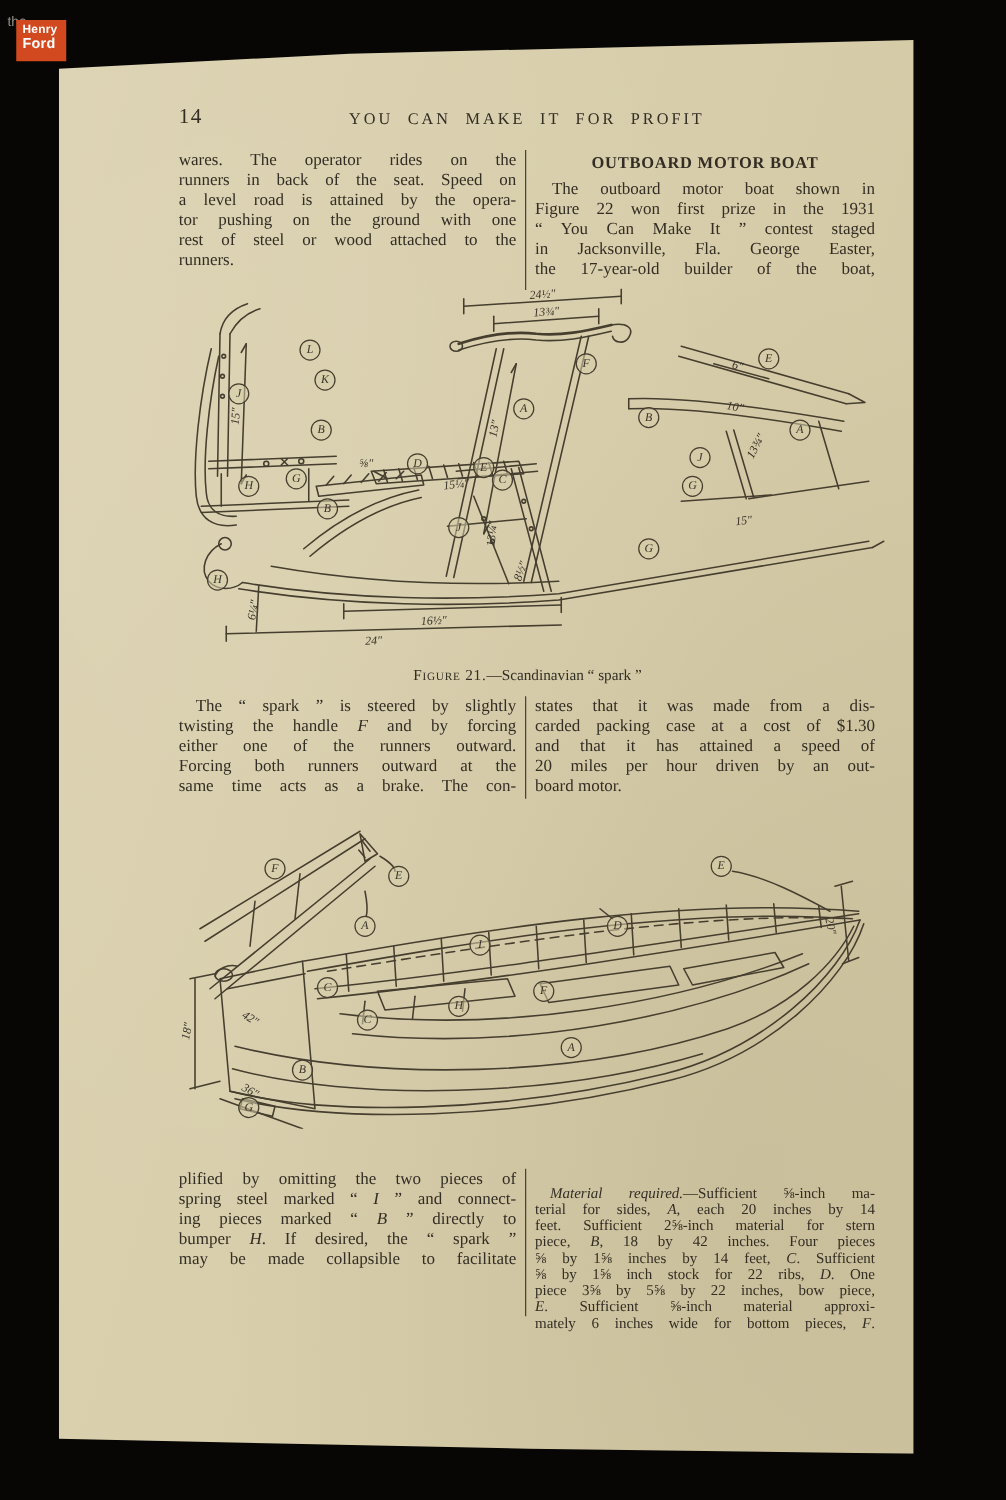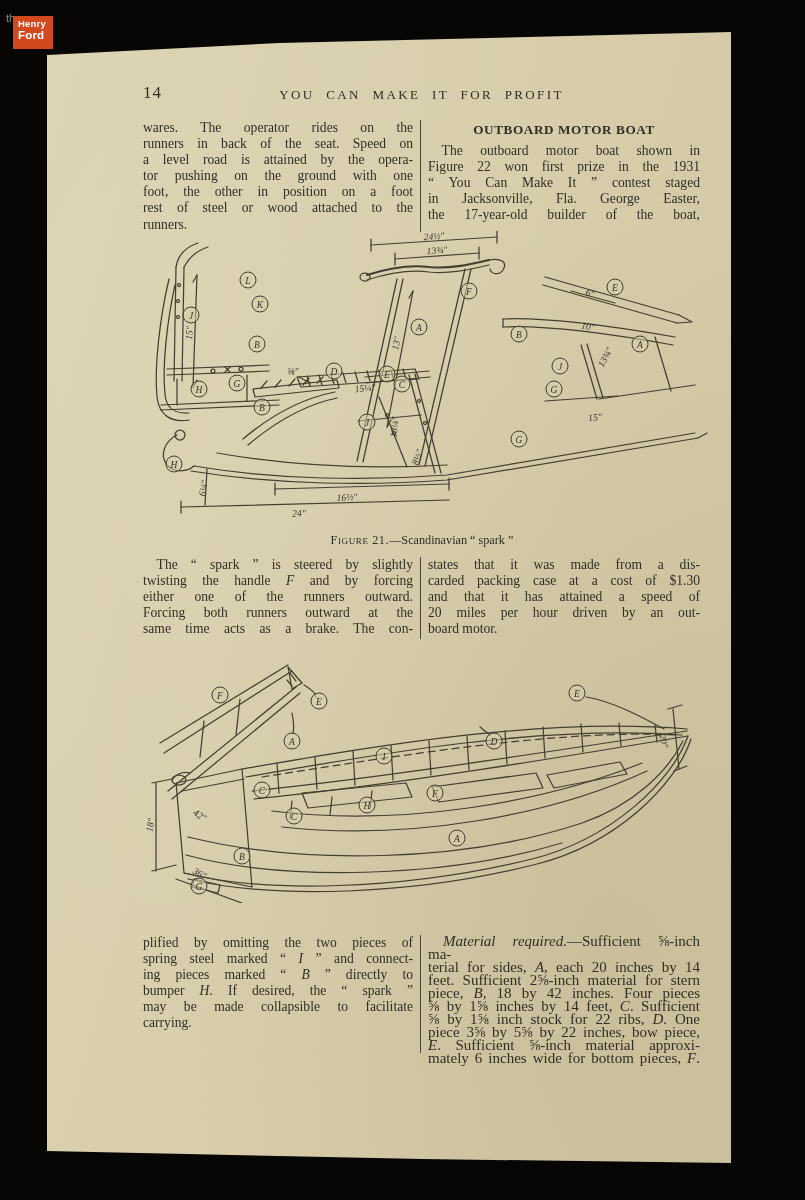--- a/index.html
+++ b/index.html
@@ -34,21 +34,21 @@
   
   .pgnum{position:absolute;left:96px;top:80px;font-size:17px;letter-spacing:1px;}
   .ptitle{
     position:absolute;left:96px;top:84px;width:557px;text-align:center;
     font-size:13px;letter-spacing:2.4px;word-spacing:6px;
   }
   
   .col{position:absolute;font-size:13.6px;line-height:16.1px;}
   .col .line{text-align:justify;text-align-last:justify;white-space:normal;}
   .col .line.noj{text-align-last:left;}
-  .col.small{font-size:15px;line-height:12.95px;}
+  .col.small{font-size:12px;line-height:12.95px;margin-top:13px;}
   .head2{font-weight:bold;font-size:13.2px;letter-spacing:.6px;text-align:center;margin:2px 0 5px 0;}
   .vrule{position:absolute;left:373px;width:1px;background:#4a4336;}
   
   .fig{position:absolute;}
   .fig svg{position:absolute;left:0;top:0;}
   .fig svg path,.fig svg circle,.fig svg ellipse{
     fill:none;stroke:#463e2f;stroke-width:1.25;stroke-linecap:round;stroke-linejoin:round;
   }
   .circ{
     position:absolute;width:15px;height:15px;border:1.2px solid #463e2f;border-radius:50%;
@@ -82,21 +82,20 @@
 
   <div class="vrule" style="top:117px;height:112px;"></div>
   <div class="vrule" style="top:554px;height:82px;"></div>
   <div class="vrule" style="top:932px;height:118px;"></div>
 
   <div class="col" style="left:96px;top:117px;width:270px;">
       <div class="line">wares.  The operator rides on the</div>
       <div class="line">runners in back of the seat.  Speed on</div>
       <div class="line">a level road is attained by the opera-</div>
       <div class="line">tor pushing on the ground with one</div>
-      <div class="line">foot, the other in position on a foot</div>
       <div class="line">rest of steel or wood attached to the</div>
       <div class="line">runners.</div>
     </div>
   <div class="col" style="left:381px;top:117px;width:272px;">
     <div class="head2">OUTBOARD MOTOR BOAT</div>
     <div>
         <div class="line"> The outboard motor boat shown in</div>
         <div class="line">Figure 22 won first prize in the 1931</div>
         <div class="line">“ You Can Make It ” contest staged</div>
         <div class="line">in Jacksonville, Fla.  George Easter,</div>
@@ -319,21 +318,20 @@
       <span class="dim" style="left: 58px; top: 230px; transform: translate(-50%, -50%) rotate(30deg);">36″</span>
       <span class="dim" style="left: 522px; top: 98px; transform: translate(-50%, -50%) rotate(78deg);">20″</span>
     </div>
 
   <div class="col" style="left:96px;top:932px;width:270px;">
       <div class="line">plified by omitting the two pieces of</div>
       <div class="line">spring steel marked “ <i>I</i> ” and connect-</div>
       <div class="line">ing pieces marked “ <i>B</i> ” directly to</div>
       <div class="line">bumper <i>H</i>.  If desired, the “ spark ”</div>
       <div class="line">may be made collapsible to facilitate</div>
-      <div class="line noj">carrying.</div>
     </div>
   <div class="col small" style="left:381px;top:932px;width:272px;">
       <div class="line"> <i>Material required.</i>—Sufficient ⅝-inch ma-</div>
       <div class="line">terial for sides, <i>A</i>, each 20 inches by 14</div>
       <div class="line">feet.  Sufficient 2⅝-inch material for stern</div>
       <div class="line">piece, <i>B</i>, 18 by 42 inches.  Four pieces</div>
       <div class="line">⅝ by 1⅝ inches by 14 feet, <i>C</i>.  Sufficient</div>
       <div class="line">⅝ by 1⅝ inch stock for 22 ribs, <i>D</i>.  One</div>
       <div class="line">piece 3⅝ by 5⅝ by 22 inches, bow piece,</div>
       <div class="line"><i>E</i>.  Sufficient ⅝-inch material approxi-</div>

